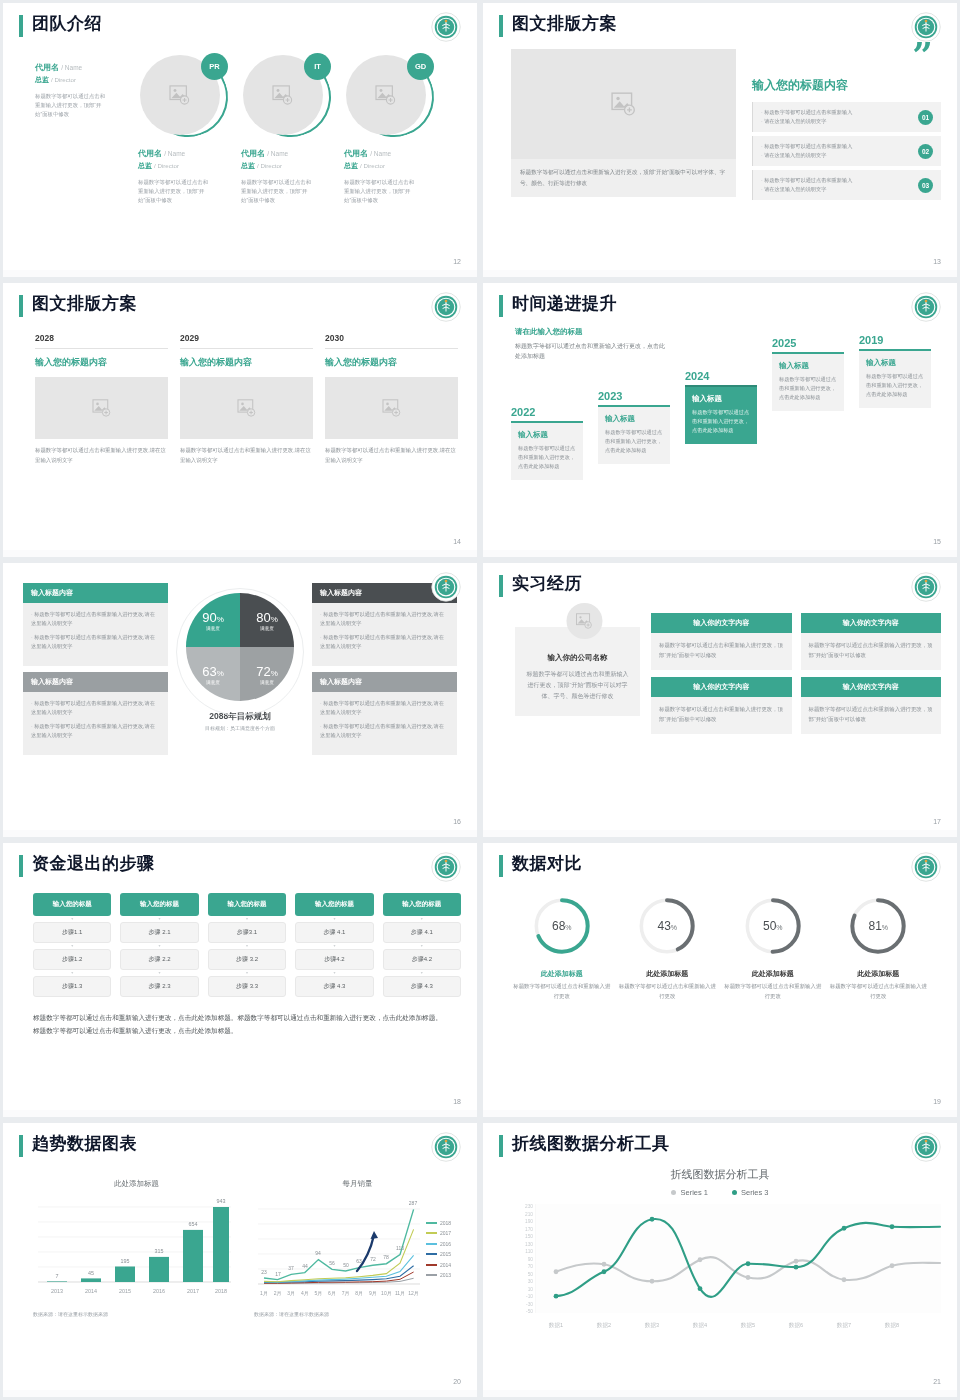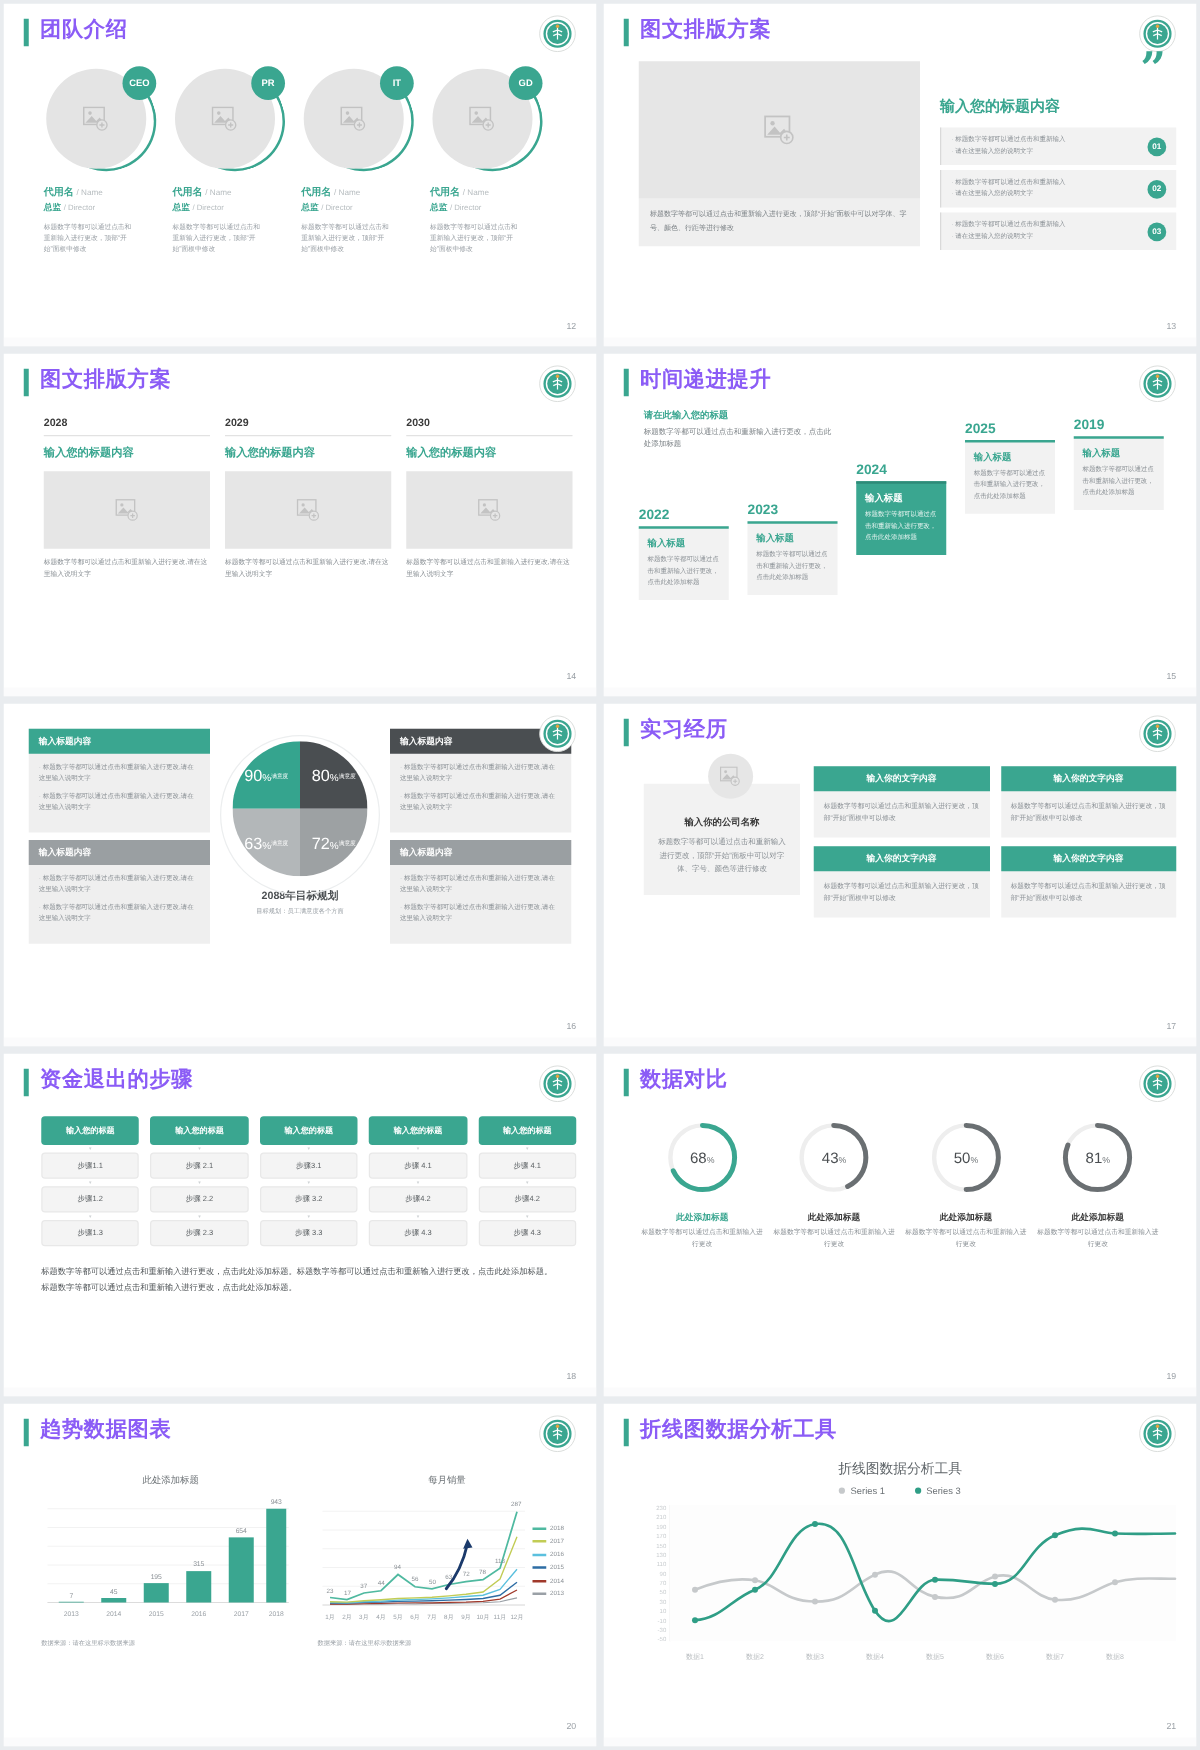--- a/index.html
+++ b/index.html
@@ -24,21 +24,21 @@
   
   .slide::after{
     content:""; position:absolute; left:0; bottom:0; width:100%; height:7px;
     background:#fbfbfc;
   }
   .slide-inner { position: absolute; inset: 0; padding: 10px 16px; }
 
   
   .shead { display:flex; align-items:flex-start; }
   .accent-bar { width: 4px; height: 22px; background: #3aa690; margin-right: 9px; margin-top:2px; flex:none;}
-  .stitle { font-size: 17px; font-weight: bold; color: #8b5cf6; letter-spacing:.5px; line-height:22px;}
+  .stitle { font-size: 17px; font-weight: bold; color: #0f172a; letter-spacing:.5px; line-height:22px;}
   .logo { position:absolute; right:16px; top:9px; width:30px; height:30px; }
   .pagenum { position:absolute; right:16px; bottom:12px; font-size:7px; color:#9aa0a6; }
 
   
   .gray-img { background:#e6e6e6; display:flex; align-items:center; justify-content:center; }
   .ph-icon { opacity:.45; }
   .teal { color:#3aa690; }
 
   
   .team-row { display:flex; gap:13px; margin-top:16px; padding-left:16px;}
@@ -102,21 +102,21 @@
   .kbox { background:#efefef; }
   .kbox-h { color:#fff; font-size:7px; font-weight:bold; padding:5px 8px; }
   .kbox-h.green { background:#3aa690;}
   .kbox-h.dark { background:#4a4e51;}
   .kbox-h.gray { background:#9a9fa2;}
   .kbox-b { padding:7px 8px 10px; font-size:5.2px; line-height:9px; color:#8a9095;}
   .kbox-b div { margin-bottom:5px; }
   .kbox-b div::before { content:"· "; color:#aeb3b6;}
   .s16-mid { flex:1; display:flex; flex-direction:column; align-items:center; justify-content:flex-start; padding-top:10px; position:relative;}
   .pie { width:108px; height:108px; border-radius:50%; position:relative; overflow:hidden; }
-  .q { position:absolute; width:50%; height:50%; display:flex; flex-direction:row; align-items:center; justify-content:center; color:#fff;}
+  .q { position:absolute; width:50%; height:50%; display:flex; flex-direction:column; align-items:center; justify-content:center; color:#fff;}
   .q .pv { font-size:13px; font-weight:300;}
   .q .pv i { font-size:8px; font-style:normal;}
   .q .pl { font-size:4.6px; margin-top:1px;}
   .q1 { left:0; top:0; background:#35a48e; }
   .q2 { right:0; top:0; background:#4a4e51; }
   .q3 { left:0; bottom:0; background:#b3b7b9; }
   .q4 { right:0; bottom:0; background:#9da1a3; }
   .pie-ring { position:absolute; width:128px; height:128px; border-radius:50%; border:1px solid #eceeef; top:5px;}
   .s16-cap { margin-top:10px; text-align:center;}
   .s16-cap .c1 { font-size:8.5px; font-weight:bold; color:#4a4e51;}
@@ -191,33 +191,20 @@
         <circle cx="20" cy="20" r="19" fill="#fff" stroke="#d7dbd9" stroke-width="1"></circle>
         <circle cx="20" cy="20" r="15" fill="#3aa690"></circle>
         <circle cx="20" cy="20" r="12.5" fill="#fff"></circle>
         <circle cx="20" cy="20" r="11" fill="#3aa690"></circle>
         <path d="M20 13 L20 26 M20 16 L15 18 M20 16 L25 18 M20 20 L15.5 22 M20 20 L24.5 22" stroke="#fff" stroke-width="1.3" fill="none"></path>
         <circle cx="20" cy="12" r="1.8" fill="#e8a33d"></circle>
       </svg>
 
       <div class="team-row">
         <div class="member">
-          <div class="m-circ-wrap">
-            <div class="m-accent"></div>
-            <div class="m-circ">
-              <svg width="22" height="20" class="ph-icon" viewBox="0 0 24 22">
-                <rect x="1" y="1" width="18" height="15" fill="none" stroke="#9a9a9a" stroke-width="1.3"></rect>
-                <circle cx="6.5" cy="6" r="1.6" fill="#9a9a9a"></circle>
-                <path d="M2.5 14.5 L8 8.5 L12 13 L15 10 L18.5 14.5 Z" fill="#9a9a9a"></path>
-                <circle cx="17" cy="16.5" r="4.5" fill="#e4e4e4" stroke="#9a9a9a" stroke-width="1.2"></circle>
-                <path d="M17 14.3 V18.7 M14.8 16.5 H19.2" stroke="#9a9a9a" stroke-width="1.2"></path>
-              </svg>
-            </div>
-            <div class="m-badge">CEO</div>
-          </div>
           <div class="m-name"><span>代用名</span> <span class="sub">/ Name</span></div>
           <div class="m-role"><span>总监</span> <span class="sub">/ Director</span></div>
           <div class="m-desc">标题数字等都可以通过点击和重新输入进行更改，顶部“开始”面板中修改</div>
         </div>
 
         <div class="member">
           <div class="m-circ-wrap">
             <div class="m-accent"></div>
             <div class="m-circ">
               <svg width="22" height="20" class="ph-icon" viewBox="0 0 24 22">
@@ -420,21 +407,21 @@
       </div>
 
       <div class="s15-track">
         <div class="tl-item" style="left:12px; top:73px;">
           <div class="tl-year">2022</div>
           <div class="tl-box">
             <div class="tl-h">输入标题</div>
             <div class="tl-p">标题数字等都可以通过点击和重新输入进行更改，点击此处添加标题</div>
           </div>
         </div>
-        <div class="tl-item" style="left:99px; top:69px;">
+        <div class="tl-item" style="left:99px; top:57px;">
           <div class="tl-year">2023</div>
           <div class="tl-box">
             <div class="tl-h">输入标题</div>
             <div class="tl-p">标题数字等都可以通过点击和重新输入进行更改，点击此处添加标题</div>
           </div>
         </div>
         <div class="tl-item" style="left:186px; top:37px;">
           <div class="tl-year">2024</div>
           <div class="tl-box active">
             <div class="tl-h">输入标题</div>

